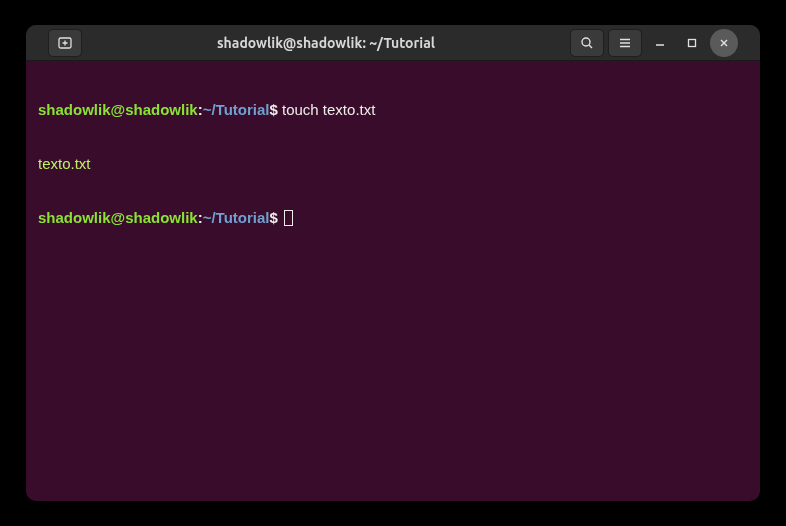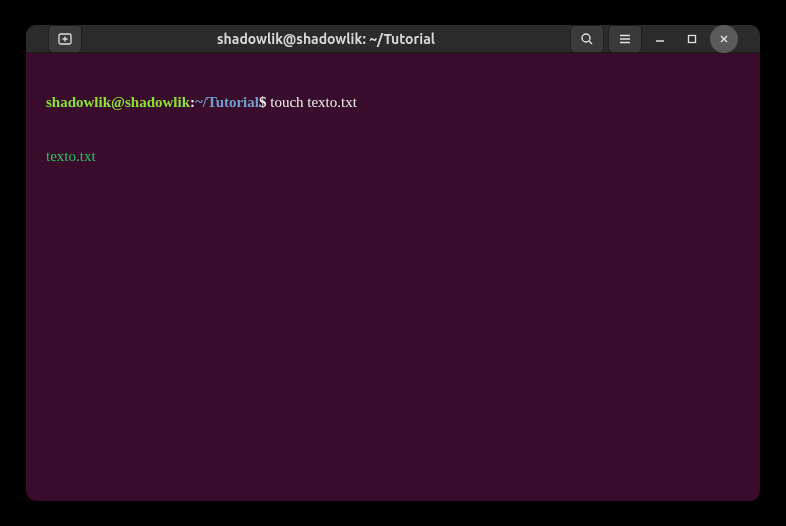--- a/index.html
+++ b/index.html
@@ -20,21 +20,21 @@
       width: 734px;
       height: 476px;
       background: #380c2a;
       border-radius: 10px;
       overflow: hidden;
       display: flex;
       flex-direction: column;
       box-shadow: 0 0 0 1px rgba(0,0,0,0.5);
     }
     .titlebar {
-      height: 28px;
+      height: 36px;
       background: #2b2b2b;
       display: flex;
       align-items: center;
       padding: 0 22px;
       border-bottom: 1px solid #1a1a1a;
     }
     .titlebar-btn {
       width: 34px;
       height: 28px;
       background: #3a3a3a;
@@ -67,25 +67,25 @@
       justify-content: center;
       border-radius: 50%;
       cursor: pointer;
       color: #e0e0e0;
     }
     .win-control.close {
       background: #5a5a5a;
     }
     .terminal-body {
       flex: 1;
-      padding: 4px 20px;
+      padding: 4px 12px;
       font-size: 15px;
       line-height: 18px;
       color: #eeeeec;
-      font-family: Liberation Serif, serif;
+      font-family: Liberation Sans, sans-serif;
       white-space: pre;
     }
     .line {
       display: block;
     }
     .user {
       color: #8ae234;
       font-weight: bold;
     }
     .colon {
@@ -97,21 +97,21 @@
       font-weight: bold;
     }
     .dollar {
       color: #eeeeec;
       font-weight: bold;
     }
     .cmd {
       color: #eeeeec;
     }
     .output {
-      color: #22c55e;
+      color: #bef264;
     }
     .cursor {
       display: inline-block;
       width: 9px;
       height: 16px;
       border: 1px solid #eeeeec;
       vertical-align: text-bottom;
       margin-left: 2px;
     }
     svg {
@@ -159,14 +159,15 @@
         <svg width="10" height="10" viewBox="0 0 10 10">
           <line x1="2" y1="2" x2="8" y2="8" stroke="#e0e0e0" stroke-width="1.4"></line>
           <line x1="8" y1="2" x2="2" y2="8" stroke="#e0e0e0" stroke-width="1.4"></line>
         </svg>
       </div>
     </div>
   </div>
   <div class="terminal-body">
     <span class="line"><span class="user">shadowlik@shadowlik</span><span class="colon">:</span><span class="path">~/Tutorial</span><span class="dollar">$</span><span class="cmd"> touch texto.txt</span></span>
     <span class="line"><span class="output">texto.txt</span></span>
+    <span class="line"><span class="user">shadowlik@shadowlik</span><span class="colon">:</span><span class="path">~/Tutorial</span><span class="dollar">$</span><span class="cmd"> </span><span class="cursor"></span></span>
   </div>
 </div>
 
 </body></html>

